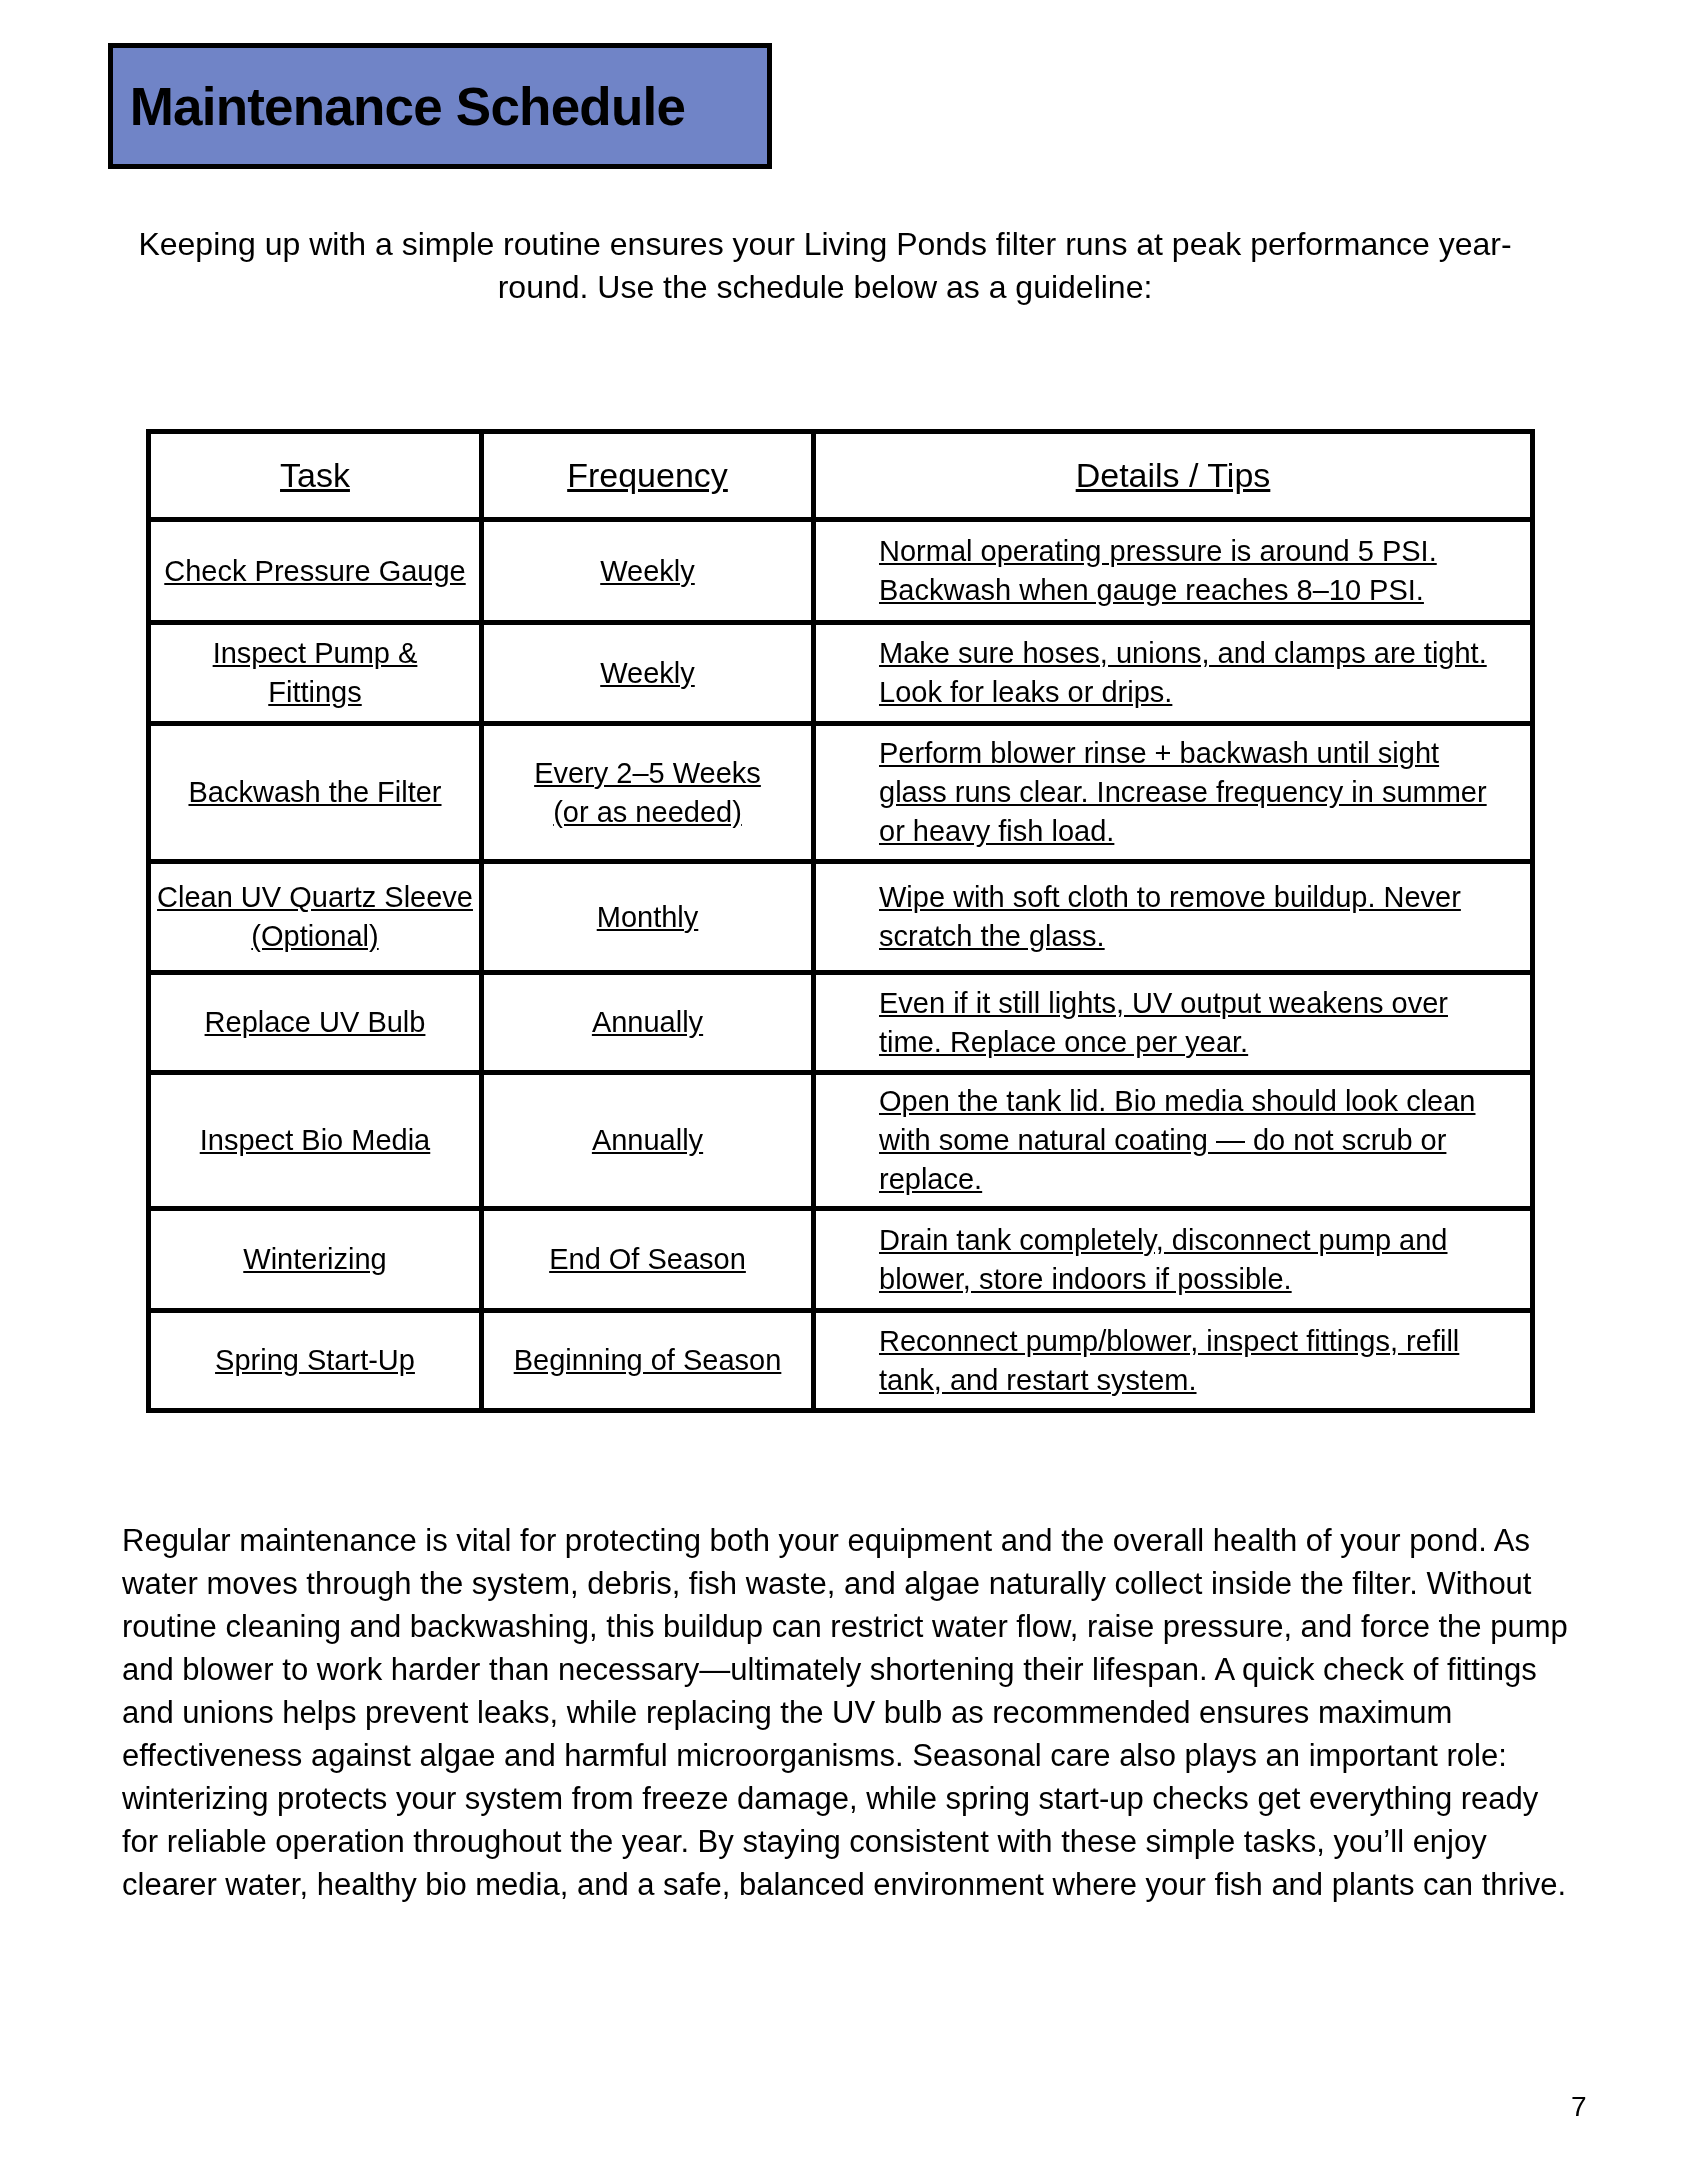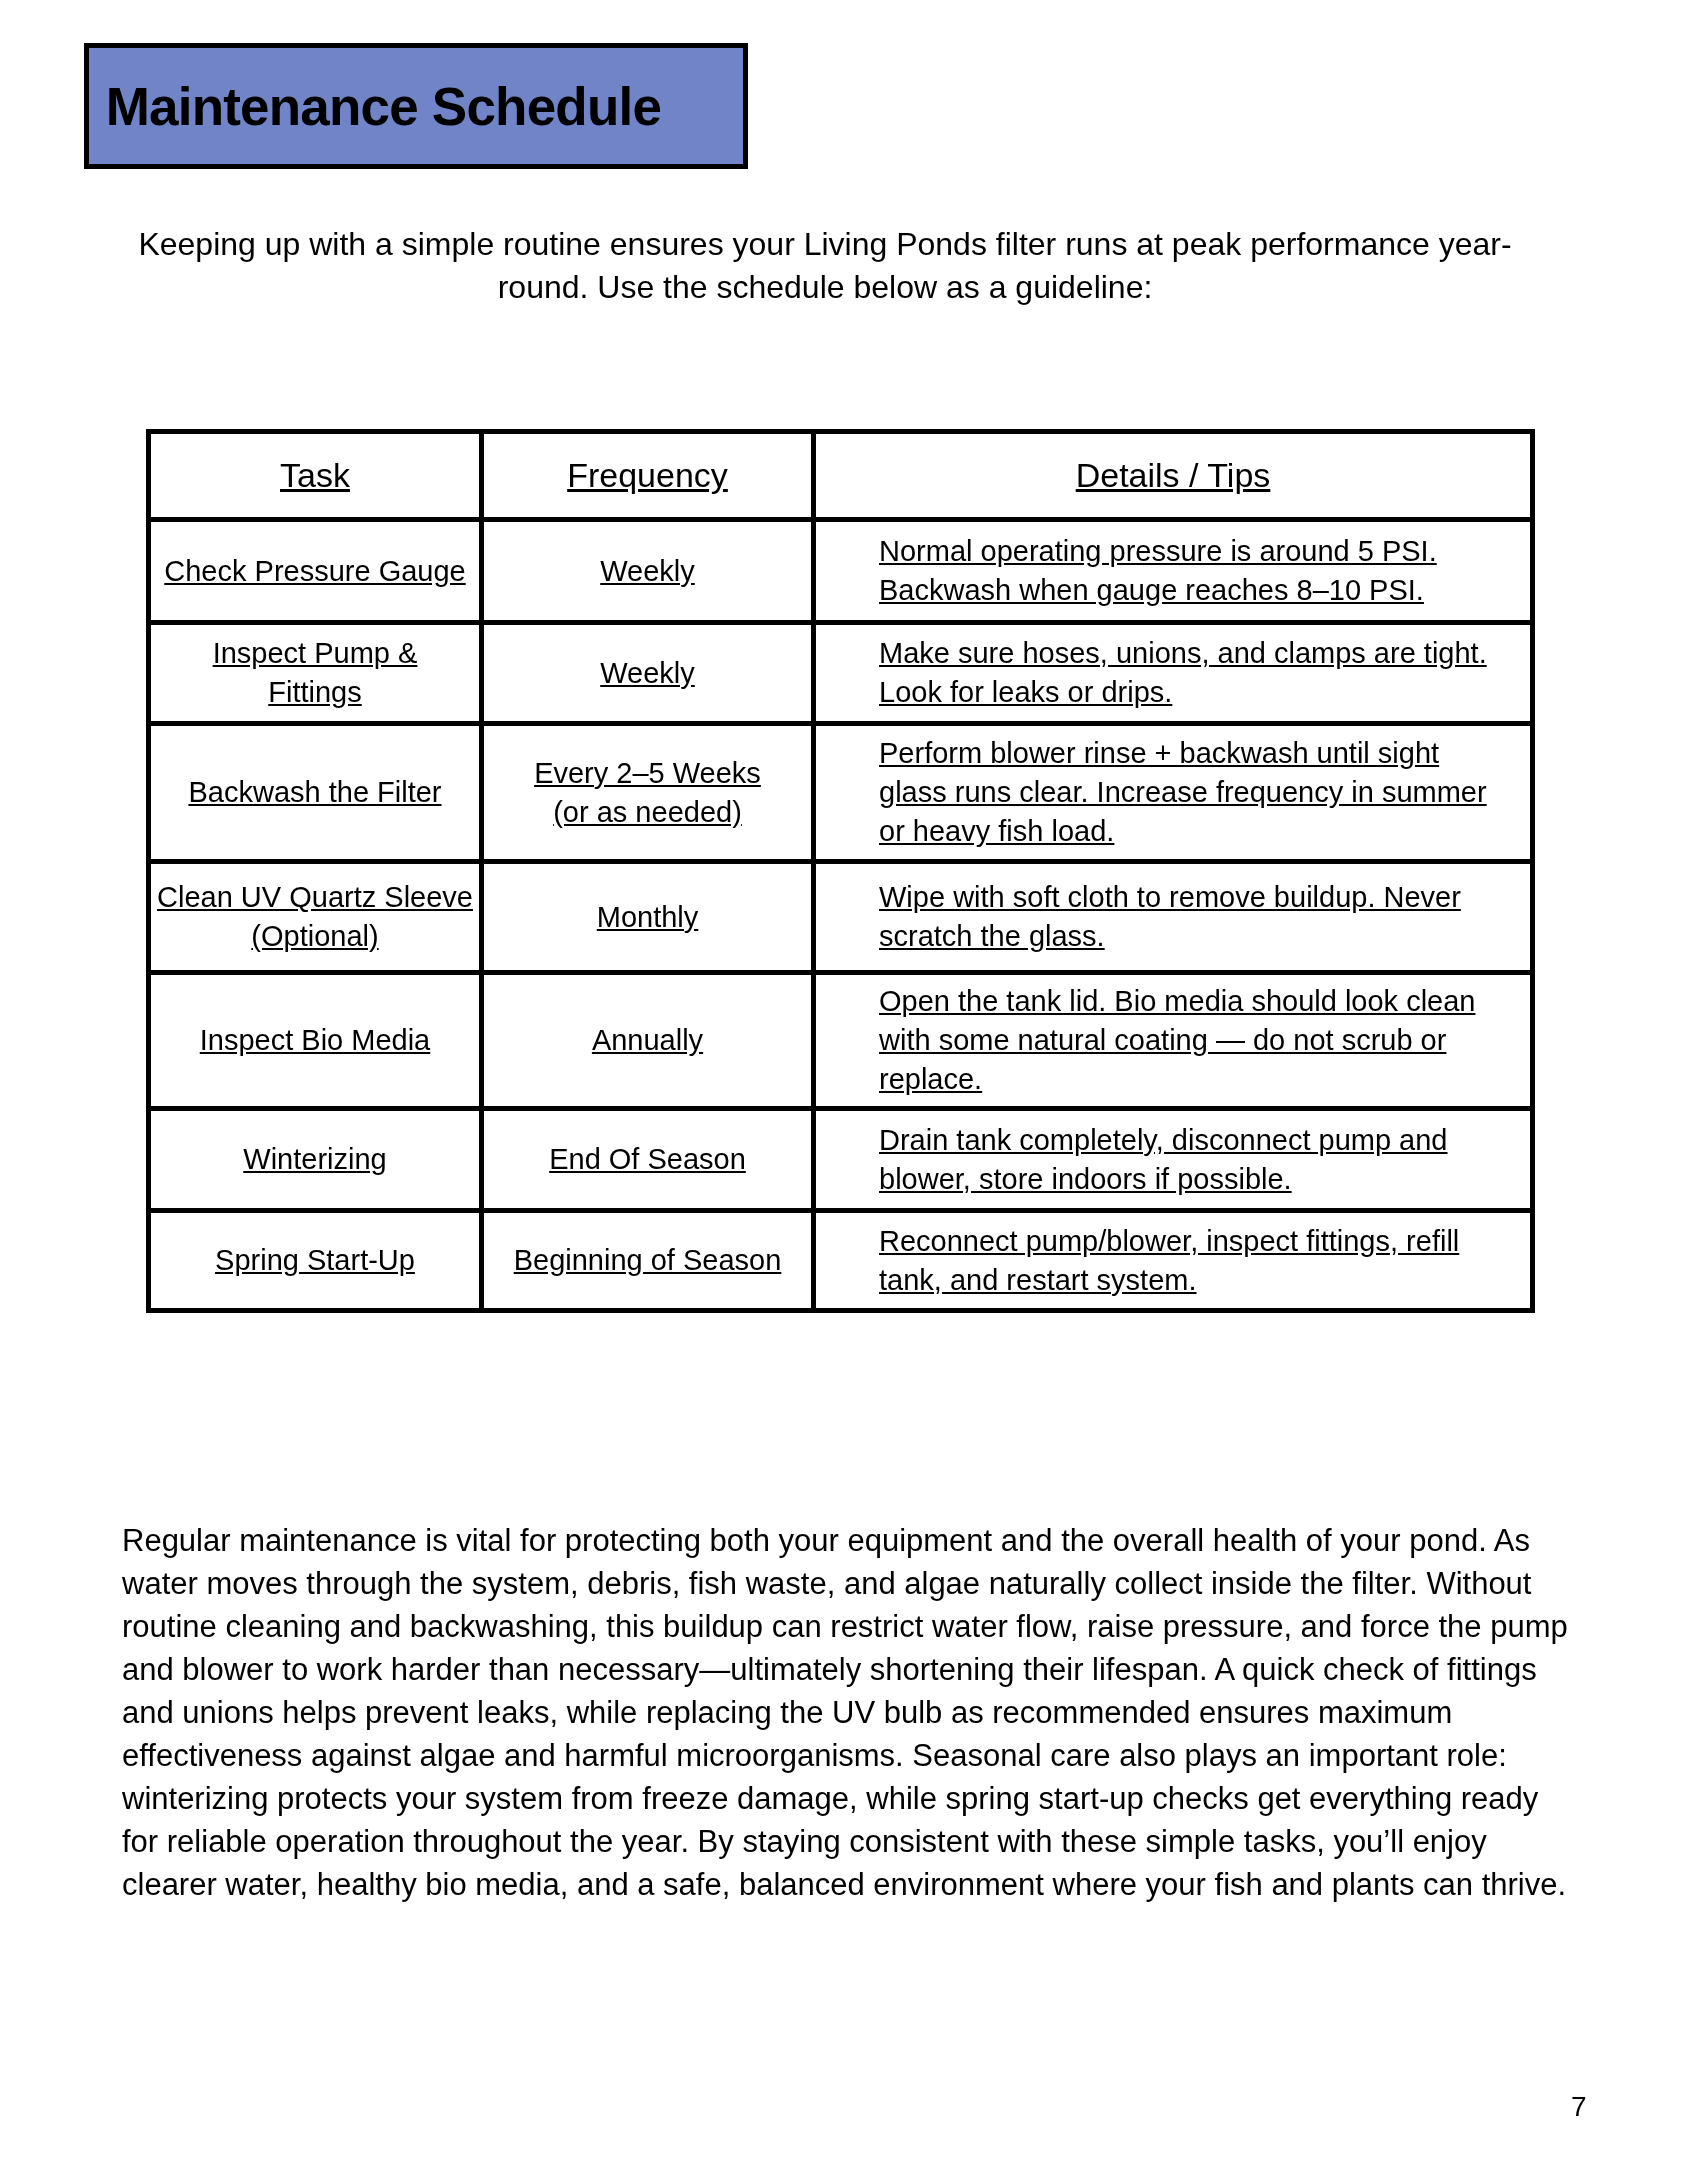--- a/index.html
+++ b/index.html
@@ -10,21 +10,21 @@
     body {
       width: 1687px;
       height: 2183px;
       position: relative;
       overflow: hidden;
       font-family: "Liberation Sans", "DejaVu Sans", sans-serif;
       color: #000000;
     }
     .title-box {
       position: absolute;
-      left: 84px;
+      left: 108px;
       top: 43px;
       width: 664px;
       height: 126px;
       box-sizing: border-box;
       border: 5px solid #000000;
       background: #7084c7;
       display: flex;
       align-items: center;
       padding-left: 16.7px;
     }
@@ -136,20 +136,25 @@
     <tr style="height:138px">
       <td class="task">Backwash the Filter</td>
       <td class="freq" style="padding:0 50px">Every 2–5 Weeks (or as needed)</td>
       <td class="details">Perform blower rinse + backwash until sight glass runs clear. Increase frequency in summer or heavy fish load.</td>
     </tr>
     <tr style="height:111px">
       <td class="task" style="padding:0 1.7px">Clean UV Quartz Sleeve (Optional)</td>
       <td class="freq">Monthly</td>
       <td class="details">Wipe with soft cloth to remove buildup. Never scratch the glass.</td>
     </tr>
+    <tr style="height:100px">
+      <td class="task">Replace UV Bulb</td>
+      <td class="freq">Annually</td>
+      <td class="details">Even if it still lights, UV output weakens over time. Replace once per year.</td>
+    </tr>
     <tr style="height:136px">
       <td class="task">Inspect Bio Media</td>
       <td class="freq">Annually</td>
       <td class="details">Open the tank lid. Bio media should look clean with some natural coating — do not scrub or replace.</td>
     </tr>
     <tr style="height:102px">
       <td class="task">Winterizing</td>
       <td class="freq">End Of Season</td>
       <td class="details">Drain tank completely, disconnect pump and blower, store indoors if possible.</td>
     </tr>

